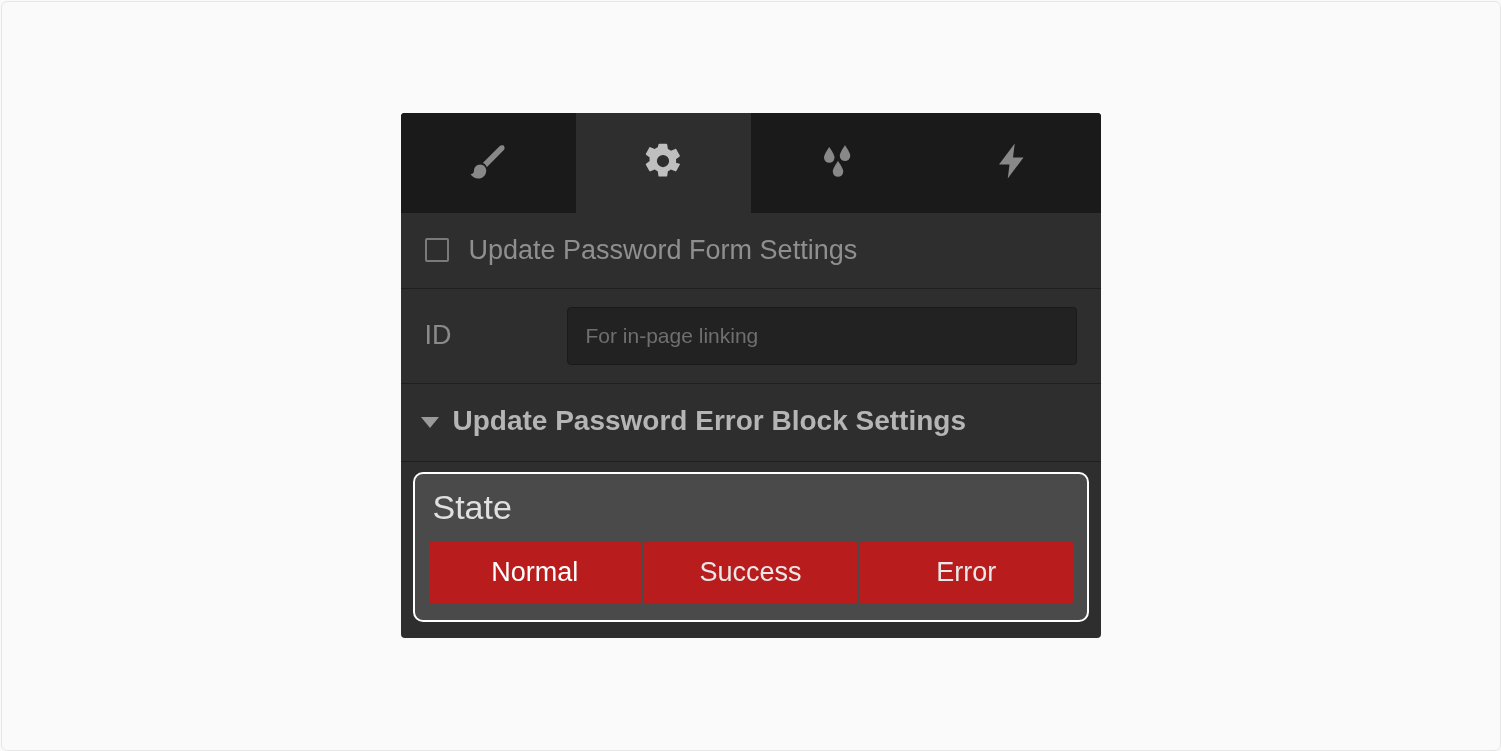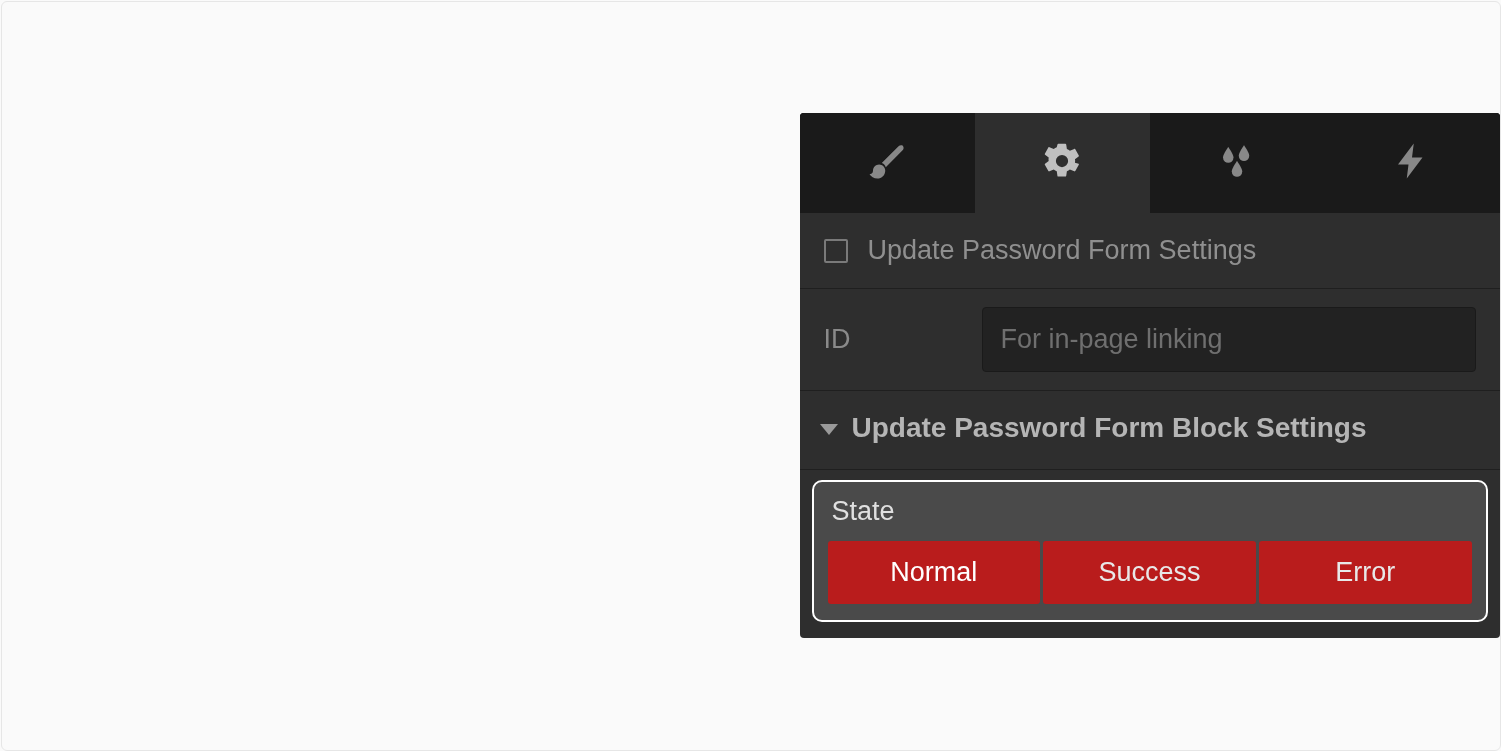--- a/index.html
+++ b/index.html
@@ -12,21 +12,21 @@
     align-items: center;
     justify-content: center;
   }
   .outer-frame {
     width: 1500px;
     height: 750px;
     border: 1px solid #e6e6e6;
     border-radius: 6px;
     display: flex;
     align-items: center;
-    justify-content: flex-end;
+    justify-content: center;
     background: #fafafa;
   }
   .panel {
     width: 700px;
     background: #2e2e2e;
     border-radius: 4px;
     overflow: hidden;
     padding-bottom: 14px;
   }
   
@@ -67,37 +67,37 @@
   }
   .title-text {
     color: #8f8f8f;
     font-size: 27px;
   }
 
   
   .field-row {
     display: flex;
     align-items: center;
-    gap: 28px;
+    gap: 12px;
     padding: 18px 24px;
     border-bottom: 1px solid #1f1f1f;
   }
   .field-label {
     color: #8a8a8a;
     font-size: 27px;
     width: 130px;
   }
   .field-input {
     flex: 1;
     background: #222;
     border: 1px solid #1a1a1a;
     border-radius: 4px;
     padding: 16px 18px;
     color: #ccc;
-    font-size: 27px;
+    font-size: 21px;
   }
   .field-input::placeholder { color: #6f6f6f; }
 
   
   .section-header {
     display: flex;
     align-items: center;
     gap: 14px;
     padding: 18px 20px 22px 20px;
     border-bottom: 1px solid #1f1f1f;
@@ -121,21 +121,21 @@
   
   .state-box {
     margin: 10px 12px 2px 12px;
     border: 2px solid #fff;
     border-radius: 10px;
     background: #4a4a4a;
     padding: 14px 14px 16px 14px;
   }
   .state-label {
     color: #e0e0e0;
-    font-size: 27px;
+    font-size: 34px;
     margin-bottom: 14px;
     padding-left: 4px;
   }
   .seg {
     display: flex;
     gap: 3px;
   }
   .seg-btn {
     flex: 1;
     text-align: center;
@@ -197,21 +197,21 @@
       <div class="title-text">Update Password Form Settings</div>
     </div>
 
     <div class="field-row">
       <div class="field-label">ID</div>
       <input class="field-input" type="text" placeholder="For in-page linking" style="">
     </div>
 
     <div class="section-header">
       <div class="caret"></div>
-      <div class="section-title">Update Password Form Block Settings</div>
+      <div class="section-title">Update Password Error Block Settings</div>
     </div>
 
     <div class="state-box">
       <div class="state-label">State</div>
       <div class="seg">
         <div class="seg-btn selected">Normal</div>
         <div class="seg-btn">Success</div>
         <div class="seg-btn">Error</div>
       </div>
     </div>

